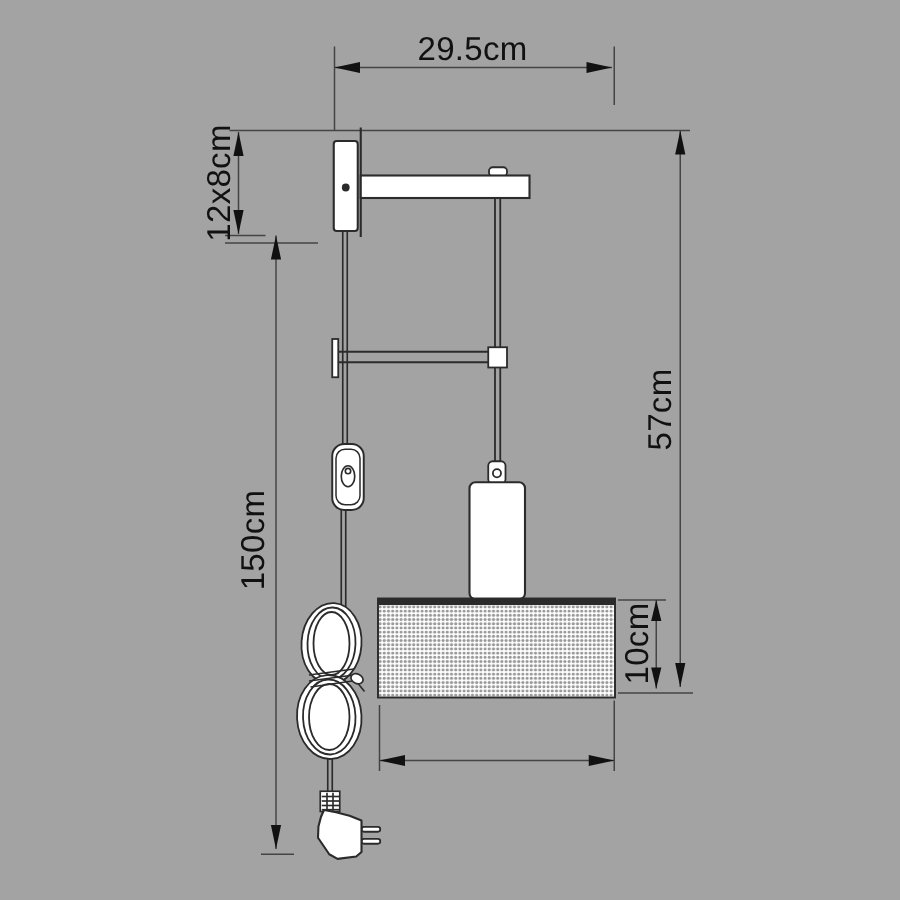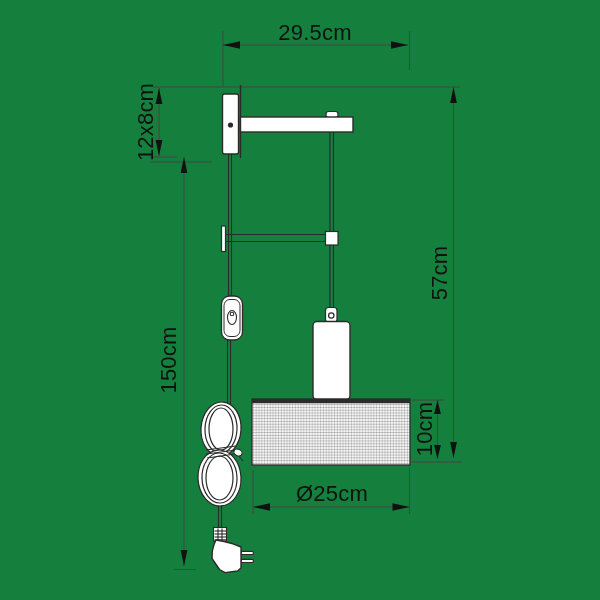--- a/index.html
+++ b/index.html
@@ -1,17 +1,17 @@
 <!DOCTYPE html>
 <html><head>
 <meta charset="utf-8">
 <style>
   html,body{margin:0;padding:0;background:#fff;}
   #canvas{
-    position:relative;width:600px;height:600px;background:#15803d;overflow:hidden;
+    position:relative;width:600px;height:600px;background:#a3a3a3;overflow:hidden;
     font-family:"Liberation Sans", sans-serif;
   }
   #drawing-svg{position:absolute;left:0;top:0;}
   .dim-label{
     position:absolute;
     font-family:"Liberation Sans", sans-serif;
     font-size:22px;color:#111;white-space:nowrap;
     transform:translate(-50%,-50%);
     letter-spacing:0.2px;
     user-select:none;
@@ -166,14 +166,13 @@
   <div class="dim-label" style="left:315px;top:33px;">29.5cm</div>
 
   <div class="dim-label vert" style="left:146px;top:122px;">12x8cm</div>
 
   <div class="dim-label vert" style="left:169px;top:360px;">150cm</div>
 
   <div class="dim-label vert" style="left:440px;top:273px;">57cm</div>
 
   <div class="dim-label vert" style="left:425px;top:429px;">10cm</div>
 
-  <div class="dim-label" style="left:332px;top:494px;">Ø25cm</div>
 </div>
 
 </body></html>

